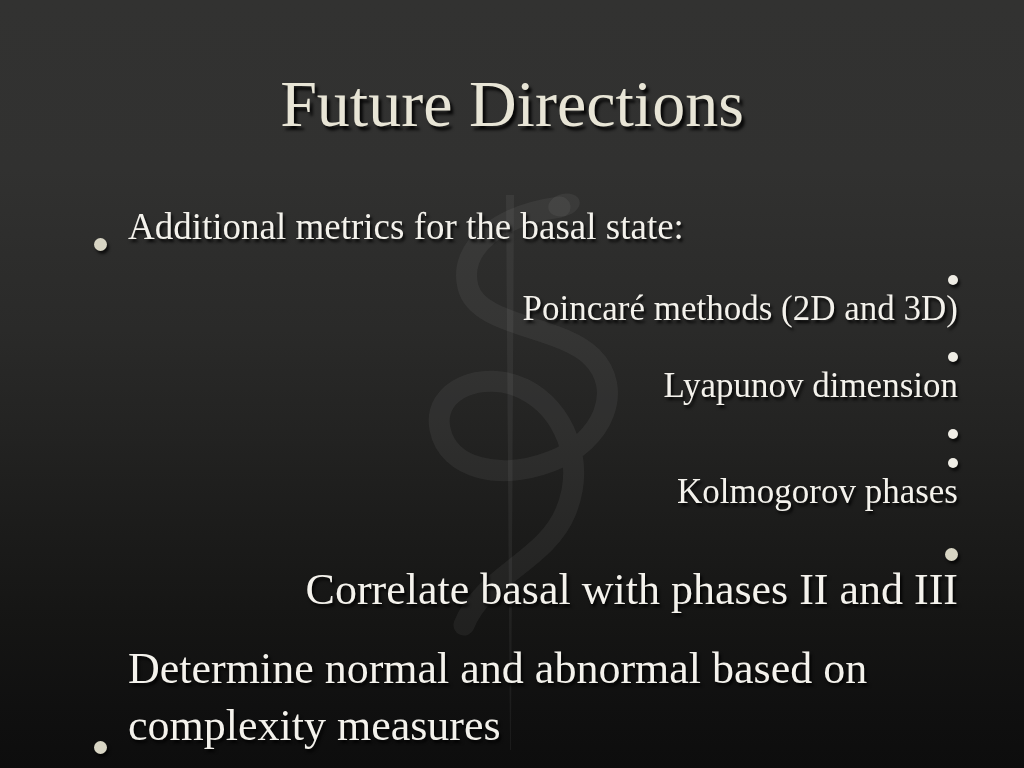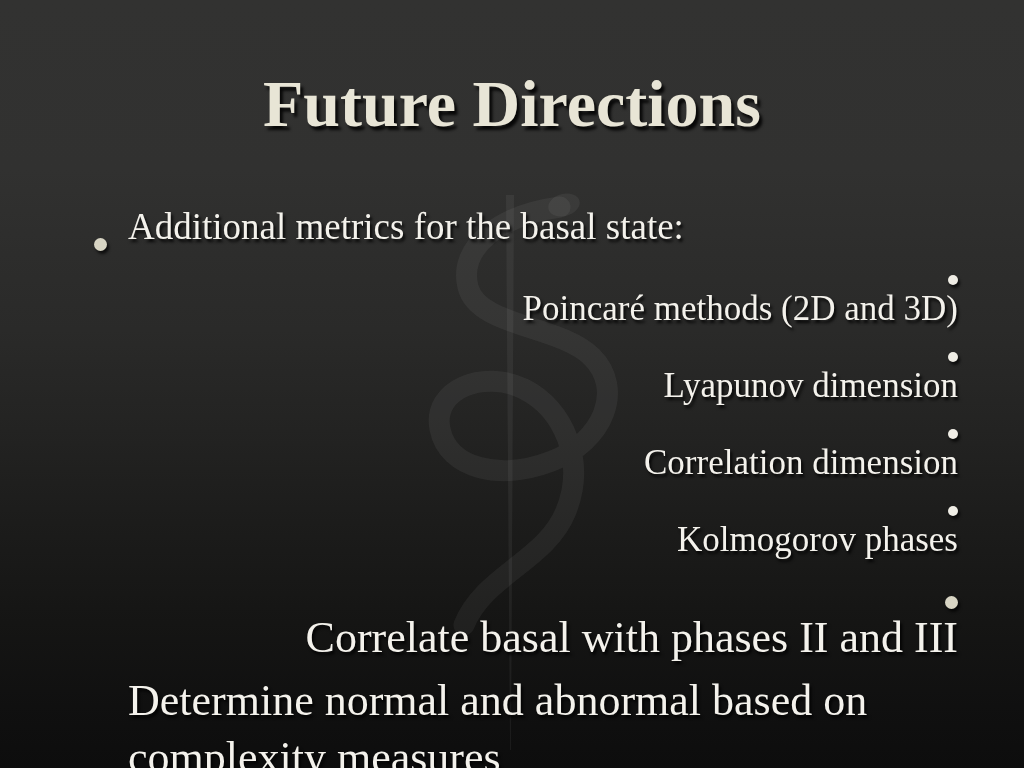--- a/index.html
+++ b/index.html
@@ -27,21 +27,21 @@
   }
   .title {
     position: absolute;
     top: 68px;
     left: 0;
     width: 1024px;
     margin: 0;
     text-align: center;
     font-size: 66px;
     line-height: 72px;
-    font-weight: 700;
+    font-weight: 400;
     letter-spacing: 0px;
     color: #e8e5d6;
     text-shadow: 3px 4px 3px rgba(0,0,0,0.85);
   }
   .content {
     position: absolute;
     left: 88px;
     top: 203px;
     width: 870px;
     color: #f4f2ec;
@@ -71,21 +71,21 @@
     width: 13px; height: 13px;
     margin: 22px 0 0 6px;
     background: #d8d5c4;
   }
   .big .txt { margin-left: 21px; }
   .txt {
     text-shadow: 2px 3px 3px rgba(0,0,0,0.85);
   }
   .mt5  { margin-top: 5px; }
   .mt8  { margin-top: 10px; flex-direction: column; }
-  .mt6  { margin-top: 6px; }
+  .mt6  { margin-top: 22px; }
 </style>
 </head>
 <body>
 
 <div class="slide">
 
   <svg class="watermark" width="260" height="590" viewBox="0 0 260 590" aria-hidden="true">
 
     <polygon points="106,20 114,20 111,575 110,575" fill="rgba(255,255,255,0.055)"></polygon>
 
@@ -115,21 +115,20 @@
       <span class="txt">Poincaré methods (2D and 3D)</span>
     </div>
 
     <div class="row l2">
       <span class="dot"></span>
       <span class="txt">Lyapunov dimension</span>
     </div>
 
     <div class="row l2">
       <span class="dot"></span>
-      <span class="txt">Correlation dimension</span>
     </div>
 
     <div class="row l2">
       <span class="dot"></span>
       <span class="txt">Kolmogorov phases</span>
     </div>
 
     <div class="row big mt8">
       <span class="dot"></span>
       <span class="txt">Correlate basal with phases II and III</span>

